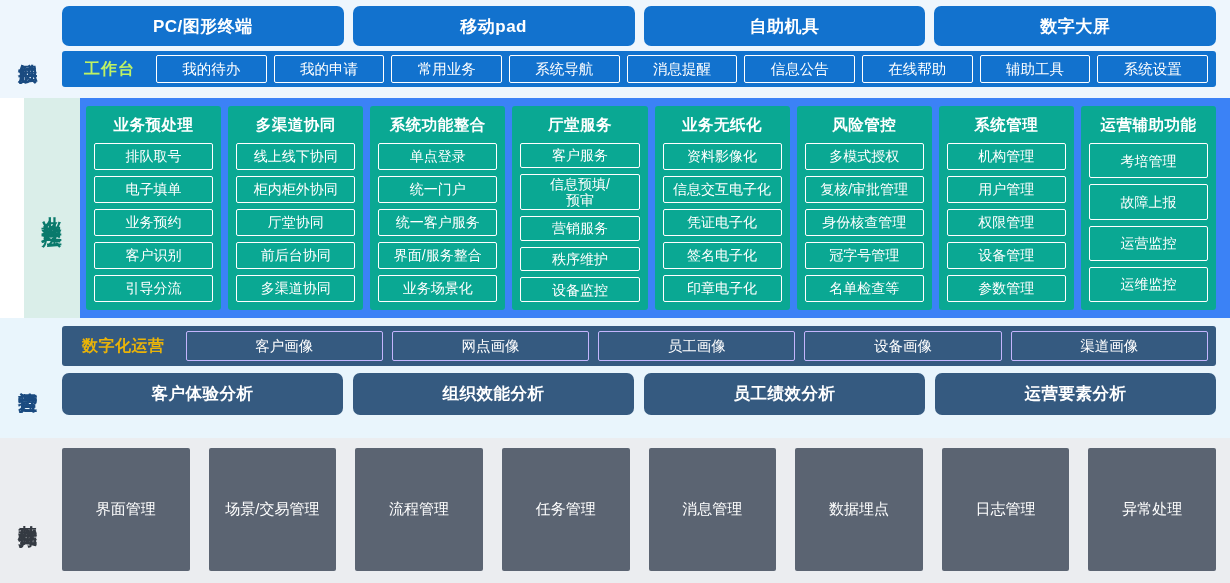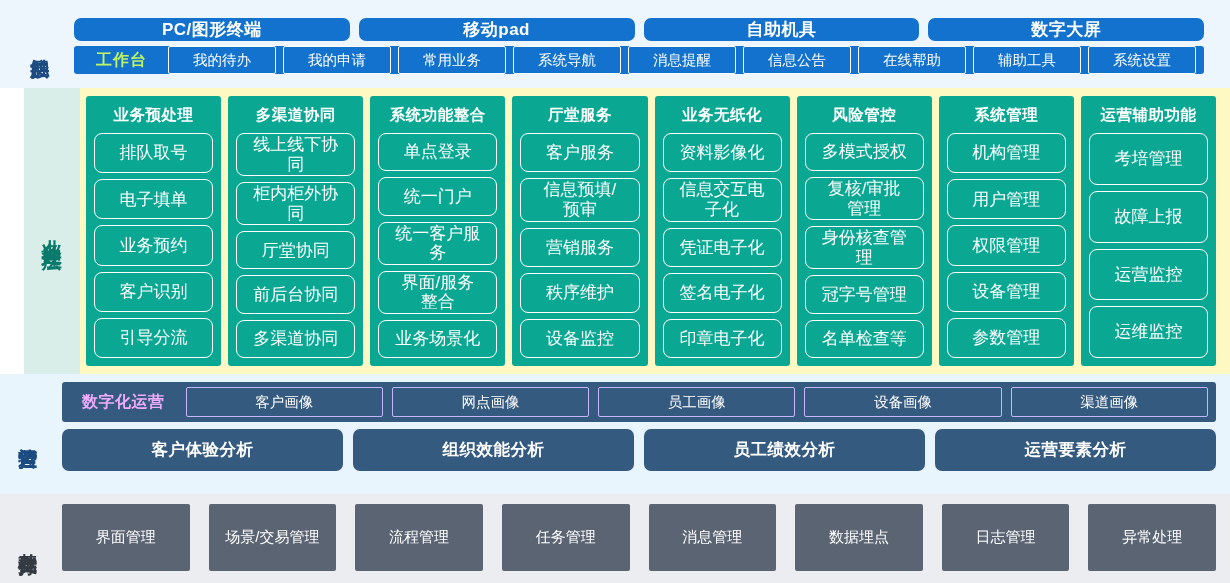--- a/index.html
+++ b/index.html
@@ -22,21 +22,21 @@
     display:flex;align-items:center;justify-content:center;
     font-weight:bold;font-size:19px;line-height:1.12;
     letter-spacing:1px;
     writing-mode:vertical-rl;
     text-orientation:upright;
     box-sizing:border-box;
   }
   .layer-body{flex:1;box-sizing:border-box;}
 
   
-  .layer-contact{height:88px;background:#eef6fd;padding:12px;}
+  .layer-contact{height:98px;background:#eef6fd;padding:0;}
   .layer-contact .layer-label{color:#1b4b80;background:#eef6fd;}
   .layer-contact .layer-body{display:flex;flex-direction:column;gap:5px;padding:6px 14px 6px 6px;}
   .chan-row{display:flex;gap:9px;height:40px;}
   .chan-box{
     flex:1;background:#1272ce;border-radius:7px;
     display:flex;align-items:center;justify-content:center;
     color:#ffffff;font-size:17px;font-weight:bold;letter-spacing:.5px;
   }
   .work-row{
     height:36px;background:#1272ce;border-radius:3px;
@@ -46,50 +46,50 @@
     color:#bef264;font-size:16px;font-weight:bold;letter-spacing:1px;
     padding:0 14px;white-space:nowrap;
   }
   .work-chip{
     flex:1;height:26px;border:1px solid #ffffff;border-radius:2px;
     display:flex;align-items:center;justify-content:center;
     color:#ffffff;font-size:14.5px;white-space:nowrap;
   }
 
   
-  .layer-business{height:286px;background:#fef9c3;margin-left:24px;}
+  .layer-business{height:220px;background:#3b82f6;margin-left:24px;}
   .layer-business .layer-label{color:#0a7a6c;background:#daeee9;font-size:20px;letter-spacing:3px;}
   .layer-business .layer-body{display:flex;gap:7px;padding:8px 14px 8px 6px;box-sizing:border-box;}
   .biz-col{
     flex:1;background:#0aa893;border-radius:3px;
     display:flex;flex-direction:column;align-items:stretch;
     padding:7px 8px 8px 8px;box-sizing:border-box;gap:6px;
     min-width:0;
   }
   .biz-col-title{
     color:#ffffff;font-size:15.5px;font-weight:bold;letter-spacing:.5px;
     text-align:center;height:24px;line-height:24px;white-space:nowrap;
   }
   .biz-item{
-    flex:1;border:1px solid #ffffff;border-radius:8px;
+    flex:1;border:1px solid #ffffff;border-radius:2px;
     display:flex;align-items:center;justify-content:center;text-align:center;
-    color:#ffffff;font-size:17px;line-height:1.15;
-    padding:1px 16px;box-sizing:border-box;min-width:0;
+    color:#ffffff;font-size:14px;line-height:1.15;
+    padding:1px 8px;box-sizing:border-box;min-width:0;
   }
 
   
   .layer-ops{height:120px;background:#e9f5fc;}
   .layer-ops .layer-label{color:#1b4b80;background:#e9f5fc;font-size:19px;letter-spacing:1px;}
   .layer-ops .layer-body{display:flex;flex-direction:column;gap:7px;padding:8px 14px 8px 6px;box-sizing:border-box;}
   .ops-row1{
     height:40px;background:#355a80;border-radius:3px;
     display:flex;align-items:center;gap:9px;padding:0 8px;box-sizing:border-box;
   }
   .ops-title{
-    color:#f0abfc;font-size:16px;font-weight:bold;letter-spacing:.5px;
+    color:#eab308;font-size:16px;font-weight:bold;letter-spacing:.5px;
     padding:0 12px;white-space:nowrap;
   }
   .ops-chip{
     flex:1;height:28px;border:1px solid #c4b5fd;border-radius:2px;
     display:flex;align-items:center;justify-content:center;
     color:#ffffff;font-size:14.5px;white-space:nowrap;
   }
   .ops-row2{display:flex;gap:10px;height:42px;}
   .ops-box{
     flex:1;background:#355a80;border-radius:7px;

